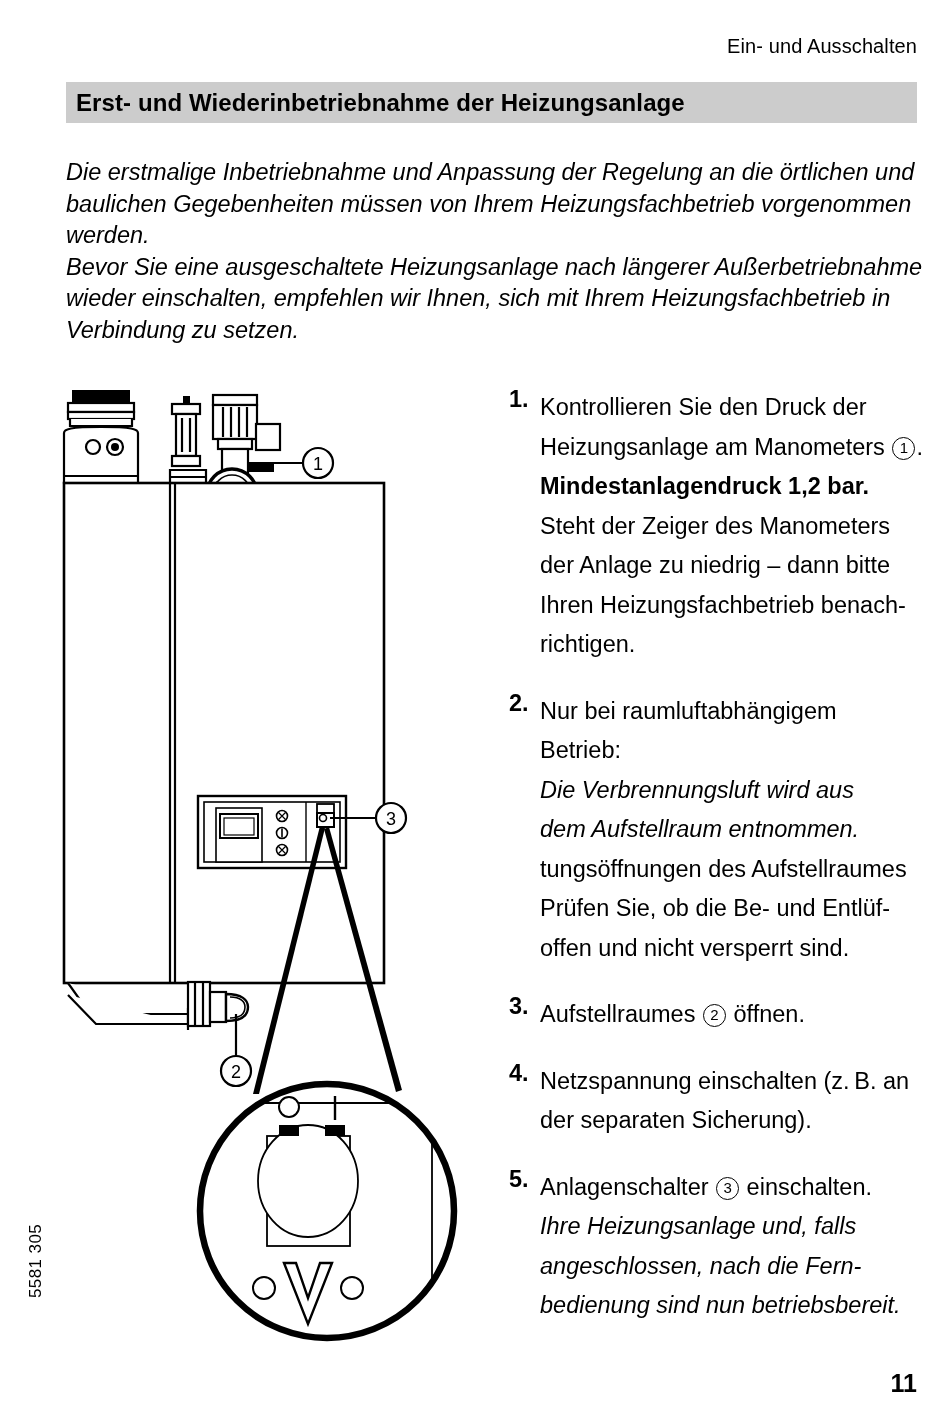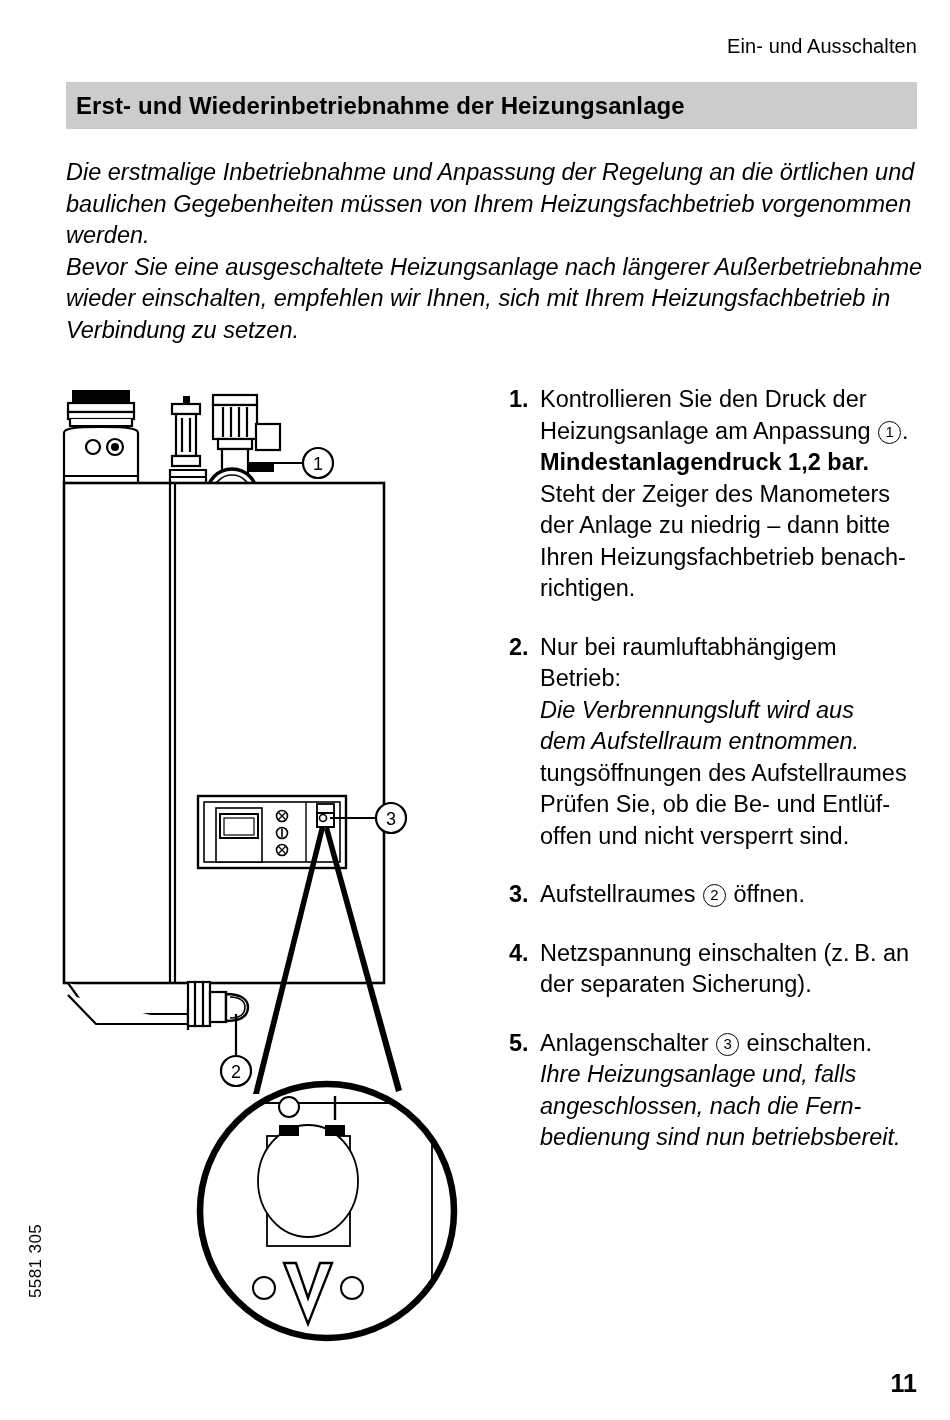--- a/index.html
+++ b/index.html
@@ -30,21 +30,21 @@
     letter-spacing: 0.1px;
     white-space: nowrap;
   }
 
   
   #title-bar {
     position: absolute;
     left: 66px;
     top: 82px;
     width: 851px;
-    height: 47px;
+    height: 41px;
     background: #cccccc;
     display: flex;
     align-items: center;
   }
   #title-bar .title-text {
     padding-left: 10px;
     font-size: 24px;
     font-weight: bold;
     letter-spacing: 0.1px;
     white-space: nowrap;
@@ -76,21 +76,21 @@
     align-items: flex-start;
     margin-bottom: 27px;
   }
   .step:last-child { margin-bottom: 0; }
   .step-num {
     font-weight: bold;
     width: 31px;
     flex: 0 0 31px;
   }
   .step-body { flex: 1 1 auto; }
-  .step-body .ln { display: block; }
+  .step-body .ln { display: block; margin-top: 8px; }
   .step-body .bold { font-weight: bold; }
   .step-body .ital { font-style: italic; }
 
   
   .ref {
     display: inline-block;
     width: 21px;
     height: 21px;
     line-height: 19px;
     border: 1.4px solid #000;
@@ -146,21 +146,21 @@
   <div id="intro">
     <p>Die erstmalige Inbetriebnahme und Anpassung der Regelung an die örtlichen und baulichen Gegebenheiten müssen von Ihrem Heizungsfachbetrieb vorgenommen werden.</p>
     <p>Bevor Sie eine ausgeschaltete Heizungsanlage nach längerer Außerbetriebnahme wieder einschalten, empfehlen wir Ihnen, sich mit Ihrem Heizungsfachbetrieb in Verbindung zu setzen.</p>
   </div>
 
   <div id="steps">
       <div class="step">
         <span class="step-num">1.</span>
         <span class="step-body">
           <span class="ln"><span>Kontrollieren Sie den Druck der</span></span>
-          <span class="ln"><span>Heizungsanlage am Anpassung</span> <span class="ref">1</span><span>.</span></span>
+          <span class="ln"><span>Heizungsanlage am Manometers</span> <span class="ref">1</span><span>.</span></span>
           <span class="ln bold"><span>Mindestanlagendruck 1,2 bar.</span></span>
           <span class="ln"><span>Steht der Zeiger des Manometers</span></span>
           <span class="ln"><span>der Anlage zu niedrig – dann bitte</span></span>
           <span class="ln"><span>Ihren Heizungsfachbetrieb benach-</span></span>
           <span class="ln"><span>richtigen.</span></span>
         </span>
       </div>
       <div class="step">
         <span class="step-num">2.</span>
         <span class="step-body">

